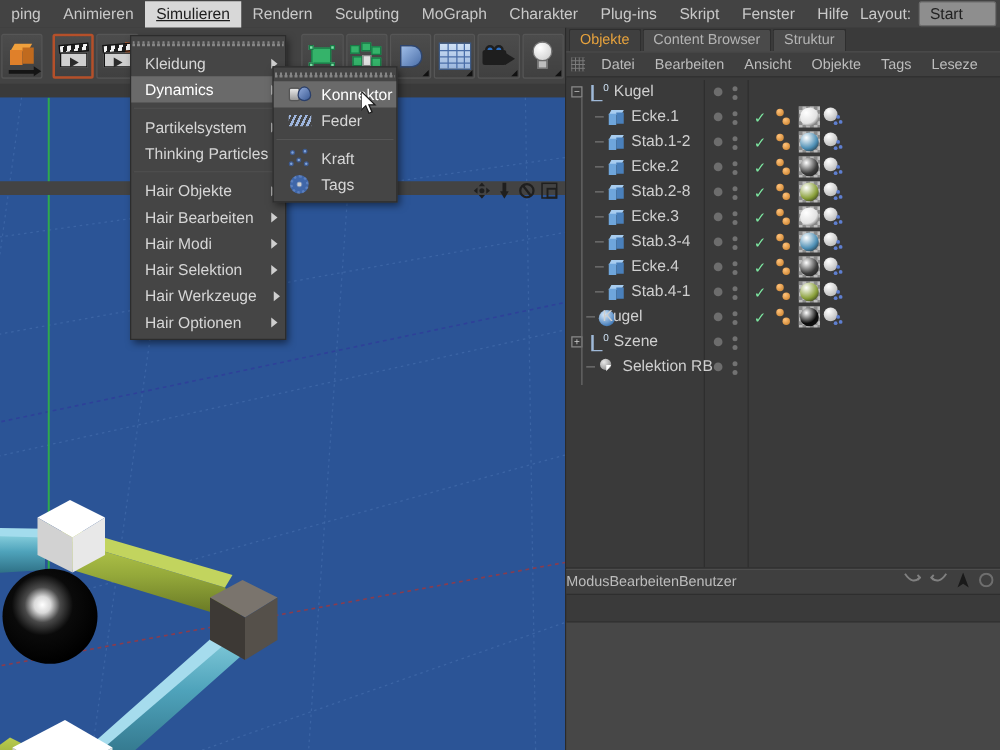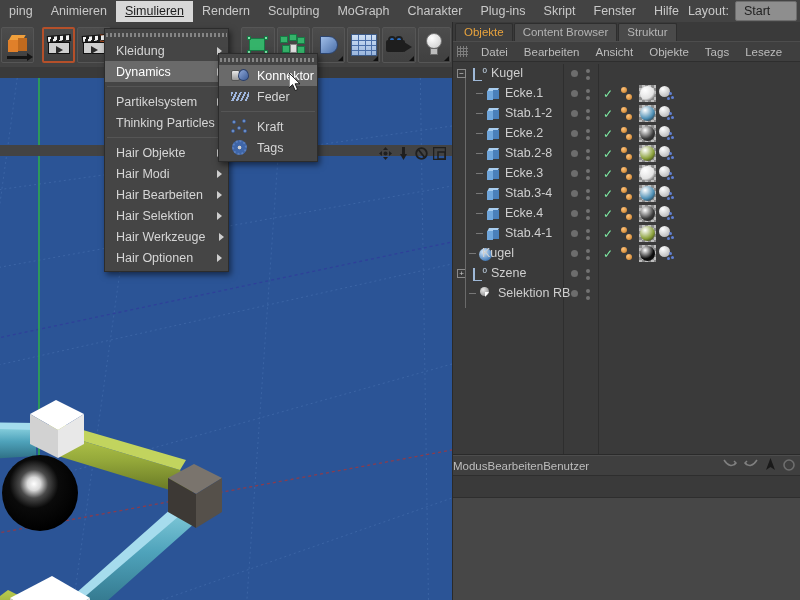--- a/index.html
+++ b/index.html
@@ -480,25 +480,25 @@
     <div class="row">
       <span class="lbl">Thinking Particles</span>
       <span class="arr"></span>
     </div>
     <div class="sep"></div>
     <div class="row">
       <span class="lbl">Hair Objekte</span>
       <span class="arr"></span>
     </div>
     <div class="row">
+      <span class="lbl">Hair Bearbeiten</span>
+      <span class="arr"></span>
+    </div>
+    <div class="row">
       <span class="lbl">Hair Modi</span>
-      <span class="arr"></span>
-    </div>
-    <div class="row">
-      <span class="lbl">Hair Bearbeiten</span>
       <span class="arr"></span>
     </div>
     <div class="row">
       <span class="lbl">Hair Selektion</span>
       <span class="arr"></span>
     </div>
     <div class="row">
       <span class="lbl">Hair Werkzeuge</span>
       <span class="arr"></span>
     </div>

